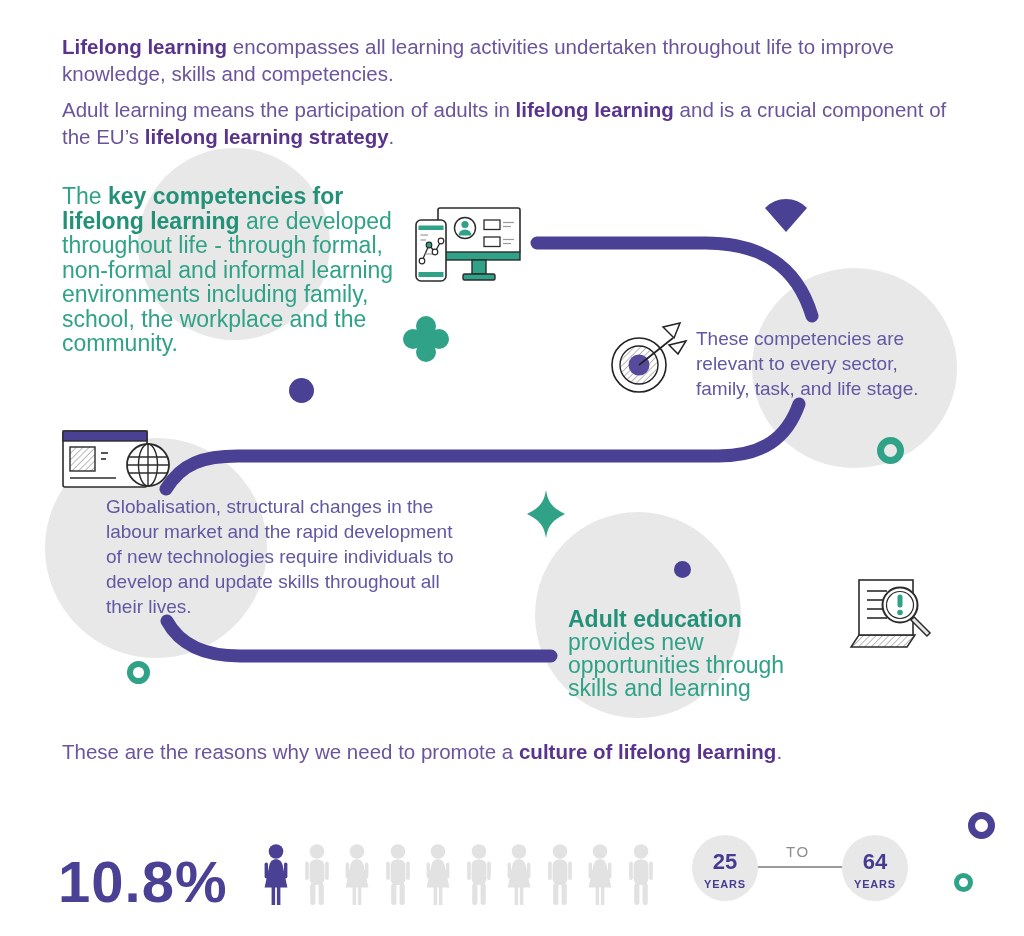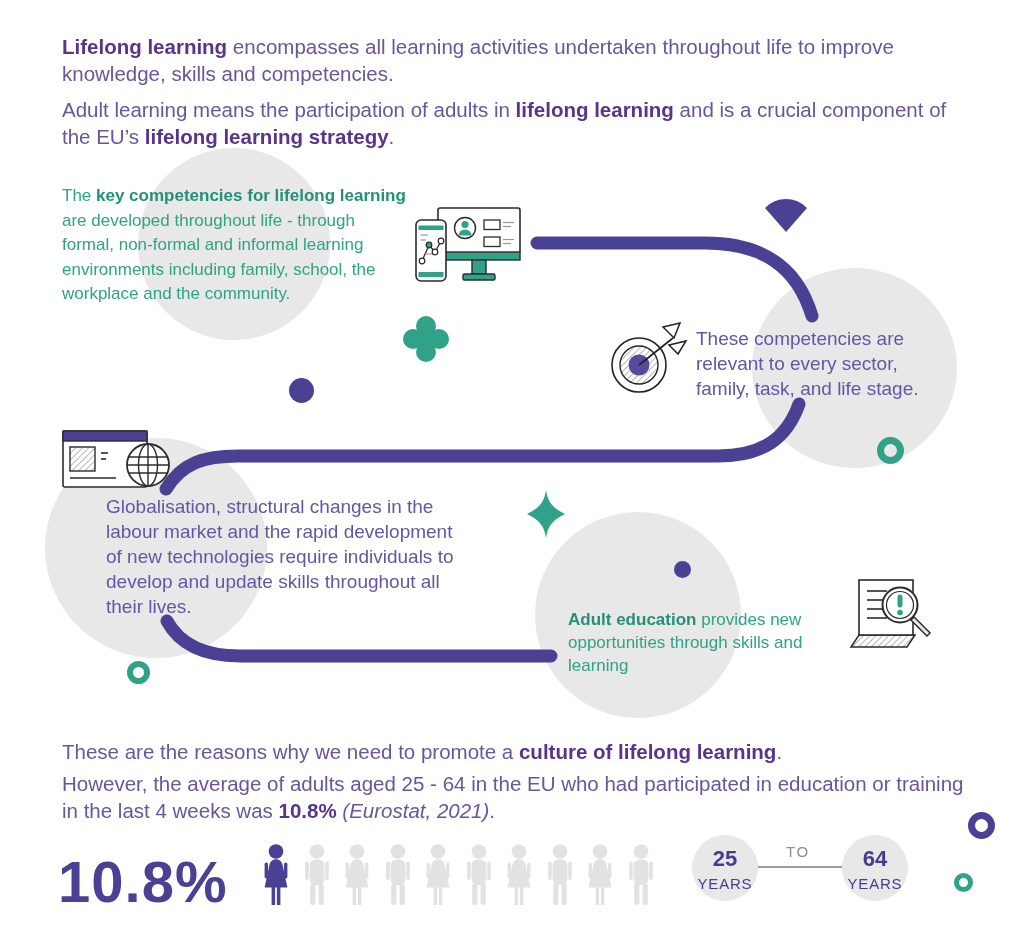--- a/index.html
+++ b/index.html
@@ -13,32 +13,32 @@
   .gcircle{position:absolute;border-radius:50%;background:#e8e8e8;z-index:0;}
   
   .ring{position:absolute;border-radius:50%;background:transparent;z-index:3;}
   .dot{position:absolute;border-radius:50%;background:#4a4195;z-index:3;}
   
   .txt{position:absolute;z-index:4;}
   .intro, .conclusion{width:905px;font-size:20.5px;line-height:27px;color:#6b549c;}
   .intro p, .conclusion p{margin:0 0 9px 0;}
   .intro b, .conclusion b{color:#59338c;font-weight:700;}
   .conclusion i{font-style:italic;}
-  .greentxt{color:#2fa287;font-size:17px;line-height:24.5px;font-weight:500;}
+  .greentxt{color:#2fa287;font-size:23px;line-height:24.5px;font-weight:500;}
   .greentxt b{color:#239178;font-weight:700;}
   .purpletxt{color:#6158a4;font-size:19px;line-height:25px;}
   .bigpct{font-size:58px;font-weight:700;color:#4a4195;letter-spacing:1px;z-index:4;}
   
   #person-row{position:absolute;left:256px;top:842px;display:flex;z-index:4;}
   .person{width:40px;height:66px;margin-right:0.5px;flex:0 0 auto;}
   
   .agecircle{position:absolute;width:66px;height:66px;border-radius:50%;background:#e8e8e8;
     display:flex;flex-direction:column;align-items:center;justify-content:center;z-index:4;}
   .agecircle .num{font-size:22px;font-weight:700;color:#453c92;line-height:30px;}
-  .agecircle .yrs{font-size:15px;font-weight:400;color:#453c92;letter-spacing:0.8px;margin-top:1px;}
+  .agecircle .yrs{font-size:11px;font-weight:700;color:#453c92;letter-spacing:0.8px;margin-top:1px;}
   .age-line{position:absolute;background:#9b9b9b;z-index:3;}
   .age-to{position:absolute;color:#8d8d8d;font-size:15px;letter-spacing:1.5px;z-index:4;font-weight:500;}
   svg{display:block;}
 </style>
 </head>
 <body>
 
 <div id="canvas">
 
   <div class="gcircle" style="left:138px;top:148px;width:192px;height:192px;"></div>
@@ -164,21 +164,20 @@
     <line x1="67" y1="41" x2="84" y2="58" stroke="#2b2b2b" stroke-width="6"></line>
     <line x1="68" y1="42" x2="83" y2="57" stroke="#e8e8e8" stroke-width="3"></line>
     <circle cx="55" cy="28" r="17.5" fill="#ffffff" stroke="#2b2b2b" stroke-width="2"></circle>
     <circle cx="55" cy="28" r="13.5" fill="#ffffff" stroke="#2b2b2b" stroke-width="1.2"></circle>
     <rect x="52.5" y="17.5" width="5" height="13" rx="2.5" fill="#2fa287"></rect>
     <circle cx="55" cy="35.5" r="2.8" fill="#2fa287"></circle>
   </svg>
 
   <div class="txt conclusion" style="left:62px;top:738px;">
     <p style="margin-bottom:5px;"><span>These are the reasons why we need to promote a </span><b>culture of lifelong learning</b><span>.</span></p>
-    <p><span>However, the average of adults aged 25 - 64 in the EU who had participated in education or training in the last 4 weeks was </span><b>10.8%</b><i> (Eurostat, 2021)</i><span>.</span></p>
   </div>
 
   <div class="txt bigpct" style="left:58px;top:848px;">10.8%</div>
 
   <div id="person-row">
       <svg viewBox="0 0 40 64" class="person" fill="#4a4195">
         <circle cx="20" cy="8.5" r="7.3"></circle>
         <rect x="8.6" y="19.5" width="3.4" height="16" rx="1.7"></rect>
         <rect x="28" y="19.5" width="3.4" height="16" rx="1.7"></rect>
         <path d="M20 16.2 C16.2 16.2 14.3 18.6 13.4 22 L8.6 44.5 H15.6 V62 H19.1 V44.5 H20.9 V62 H24.4 V44.5 H31.4 L26.6 22 C25.7 18.6 23.8 16.2 20 16.2 Z"></path>

